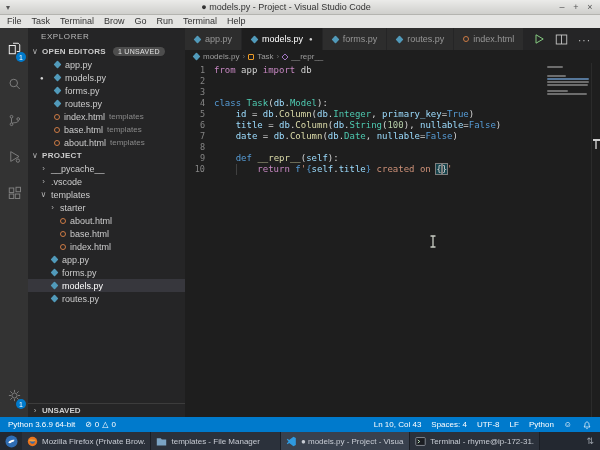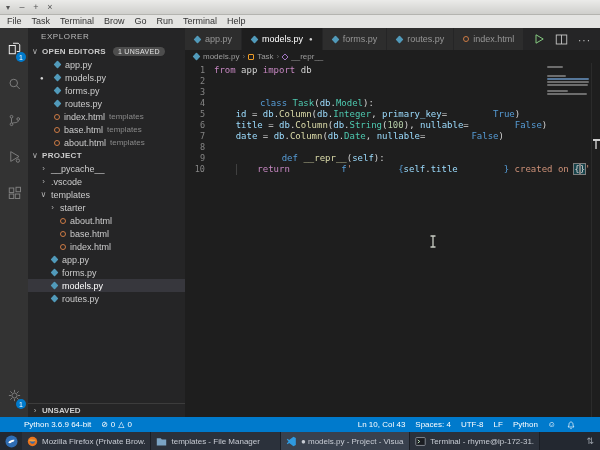--- a/index.html
+++ b/index.html
@@ -71,38 +71,38 @@
   .bc-sep { color:#6a6a6a; font-size:8px; }
   .bc-ico { width:6px; height:6px; display:inline-block; flex:none; }
   .bc-class { border:1px solid #ee9d28; border-radius:1px; }
   .bc-method { border:1px solid #b180d7; transform:rotate(45deg) scale(.85); }
 
   .codearea { flex:1; position:relative; font-family:"DejaVu Sans Mono",monospace; font-size:9px;
               line-height:11px; padding-top:2px; overflow:hidden; }
   .code-line { height:11px; display:flex; white-space:pre; }
   .ln { width:20px; flex:none; text-align:right; color:#858585; margin-right:9px; font-size:8.5px; }
   .code-text { position:relative; color:#d4d4d4; }
-  .tk-kw  { color:#569cd6;margin-left:46px; } .tk-ctl { color:#c586c0;margin-top:24px; } .tk-cls { color:#4ec9b0; }
+  .tk-kw  { color:#569cd6; } .tk-ctl { color:#c586c0;margin-top:24px; } .tk-cls { color:#4ec9b0; }
   .tk-fn  { color:#dcdcaa; } .tk-var { color:#9cdcfe; } .tk-num { color:#b5cea8; }
   .tk-str { color:#ce9178; } .tk-pl  { color:#d4d4d4; }
   .tk-brk { color:#d4d4d4; background:#17434b; outline:1px solid #7e7e7e; }
   .indent-guide { position:absolute; left:calc(4ch + 29px); top:0; height:11px;
                   border-left:1px solid #404040; }
 
   .minimap { position:absolute; top:3px; right:11px; width:42px; }
   .mm-bar { height:2px; margin-bottom:1px; background:#6d6d6d; border-radius:1px; }
   .overview-ruler { position:absolute; top:0; right:0; width:9px; height:100%;
                     border-left:1px solid #2b2b2b; }
   .cursor-mark-h { position:absolute; top:76px; left:1px; width:7px; height:2px; background:#cfcfcf; }
   .cursor-mark-v { position:absolute; top:78px; left:3px; width:2px; height:8px; background:#9a9a9a; }
   .ibeam { position:absolute; left:244px; top:172px; color:#c9cdc4; }
 
   
   .statusbar { height:15px; background:#007acc; color:#ffffff; display:flex; align-items:center;
-               font-size:8px; flex:none; padding:0 24px; gap:10px; }
+               font-size:8px; flex:none; padding:0 8px; gap:10px; }
   .sb-group { display:flex; align-items:center; gap:3px; white-space:nowrap; }
   .sb-right { margin-left:auto; display:flex; align-items:center; gap:10px; }
   .sb-ico { font-size:8px; }
 
   
   .taskbar { height:18px; background:#232830; display:flex; align-items:center; flex:none;
              color:#c8ccd4; font-size:8px; }
   .tb-start { width:22px; height:18px; display:flex; align-items:center; justify-content:center; flex:none; }
   .task-item { flex:0 1 138px; min-width:0; height:18px; display:flex; align-items:center; gap:4px;
                padding:0 5px; border-right:1px solid #1a1e25; background:#2b313b; overflow:hidden; }
@@ -112,20 +112,21 @@
 
   svg { display:block; }
 </style>
 </head>
 <body>
 
 <div class="screen">
 
   <div class="titlebar">
     <span class="tb-arrow">▾</span>
+    <span class="tb-title">● models.py - Project - Visual Studio Code</span>
     <span class="tb-controls" id="win-controls">
         <span class="tb-btn">–</span>
         <span class="tb-btn">+</span>
         <span class="tb-btn">×</span>
       </span>
   </div>
 
   <div class="menubar" id="menubar">
       <span class="menu-item">File</span>
       <span class="menu-item">Task</span>

